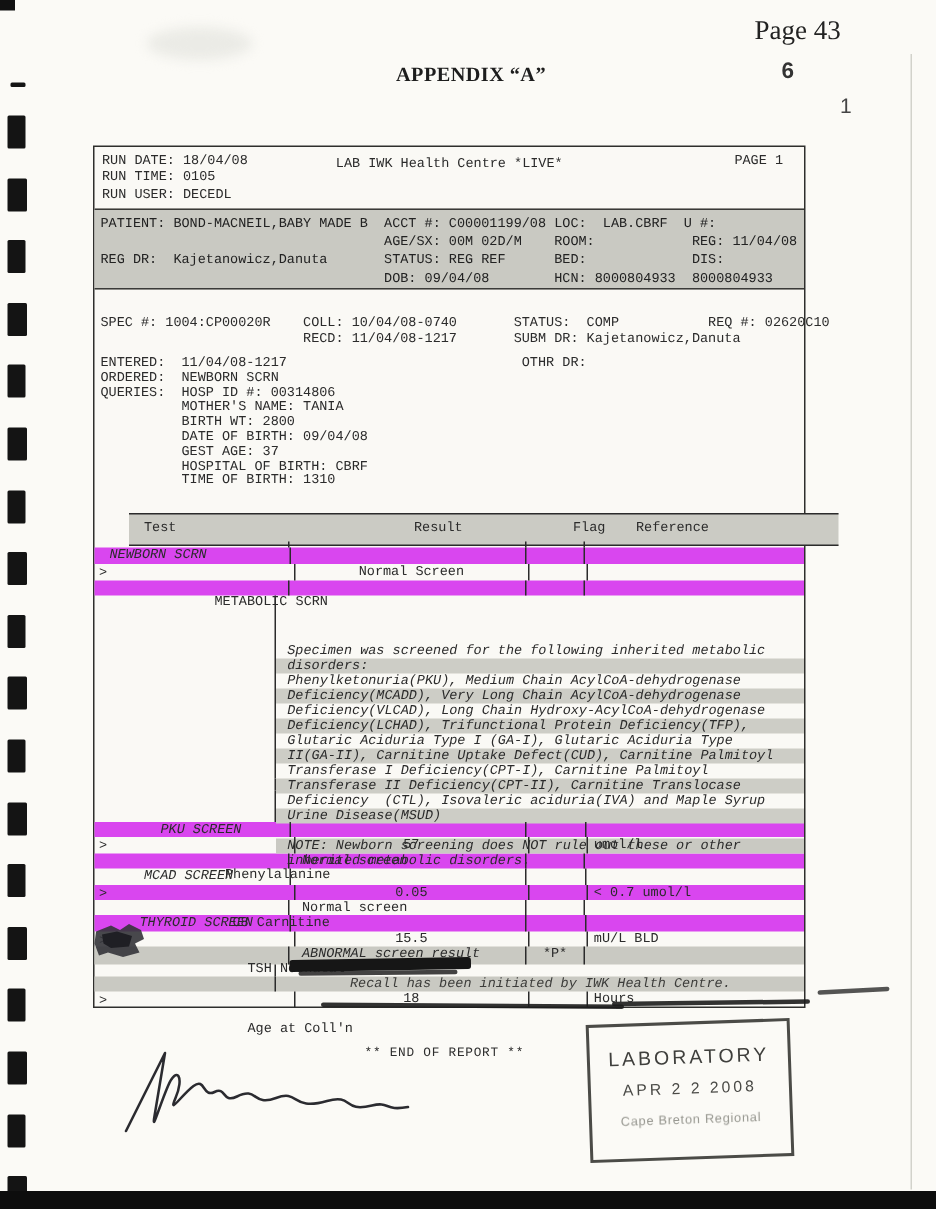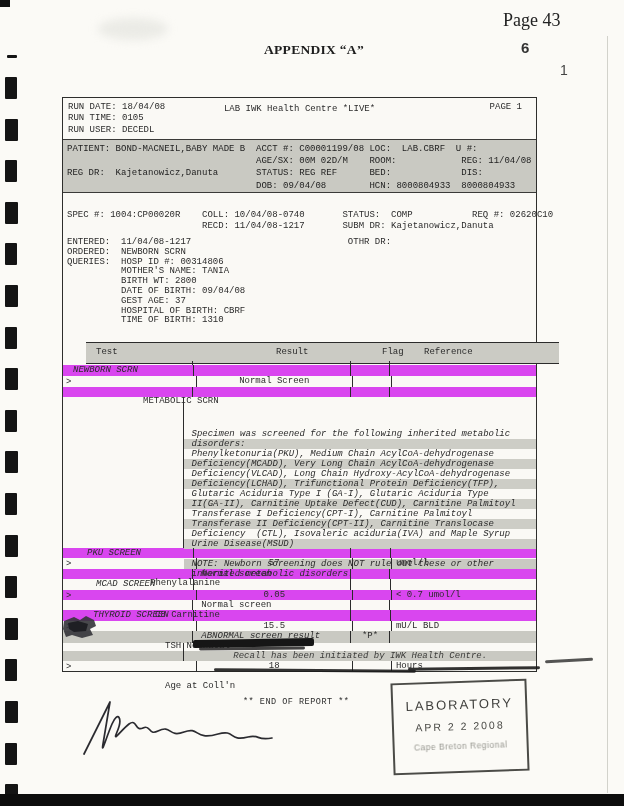--- a/index.html
+++ b/index.html
@@ -197,21 +197,21 @@
           <div class="cell c-span"></div>
       </div>
 
       <div class="trow" style="height:21px;">
         <div class="cell c-test"></div>
         <div class="cell c-span note-lines">
           
         <div class="mono-line">NOTE: Newborn screening does NOT rule out these or other</div><div class="mono-line">inherited metabolic disorders.</div></div>
       </div>
 
-      <div class="trow shaded" style="height:10.4px;">
+      <div class="trow shaded" style="height:10.4px;text-align:center;">
         <div class="cell c-test it" style="padding-left:24px;">PKU SCREEN</div>
         <div class="cell c-result"></div>
           <div class="cell c-flag"></div>
           <div class="cell c-ref"></div>
       </div>
       <div class="trow" style="height:10.4px;">
         <div class="cell c-test" style="padding-left:33px;">
           <span class="marker">&gt;</span>
           <span>Phenylalanine</span>
         </div>

